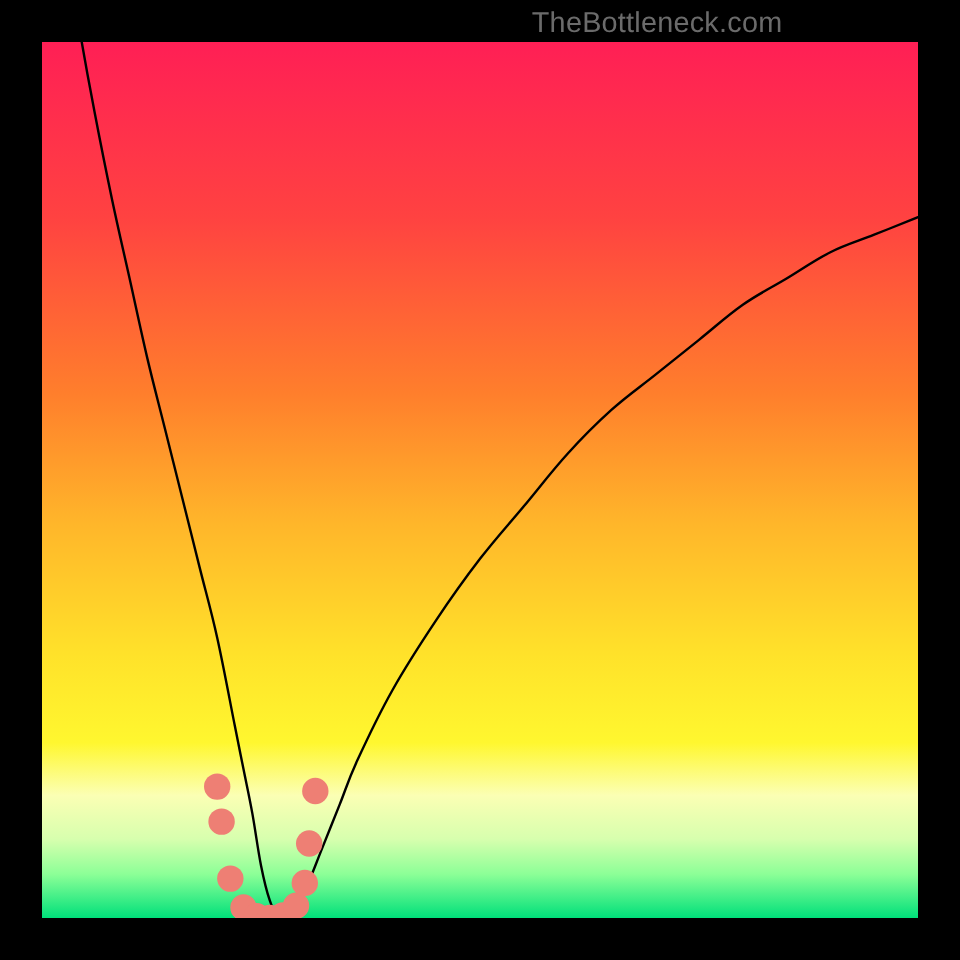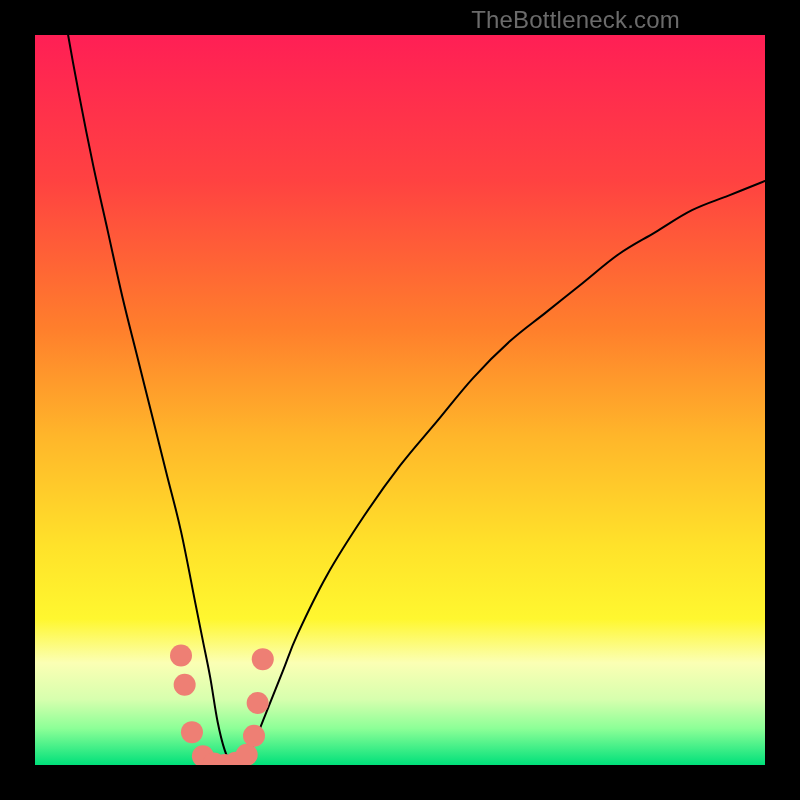--- a/index.html
+++ b/index.html
@@ -11,21 +11,20 @@
     overflow: hidden;
     font-family: Arial, Helvetica, sans-serif;
   }
   .frame {
     position: absolute;
     left: 0;
     top: 0;
     width: 664px;
     height: 800px;
     background: #000;
-    padding-left: 28px;
   }
   .watermark {
     position: absolute;
     top: 6px;
     right: 12px;
     color: #6b6b6b;
     font-size: 24px;
     font-weight: 500;
     letter-spacing: 0.2px;
   }

